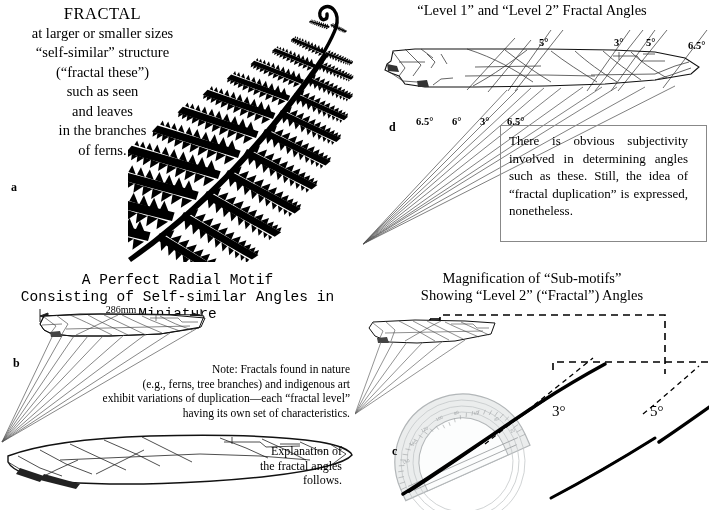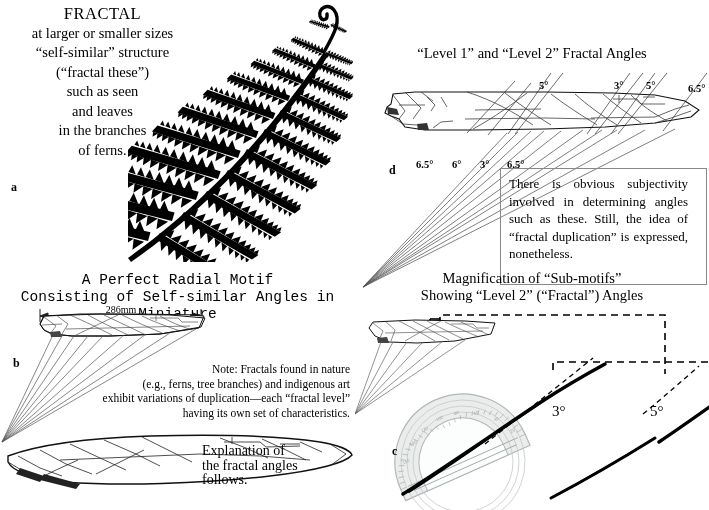--- a/index.html
+++ b/index.html
@@ -14,21 +14,21 @@
 
   
   #panel-a{left:0;top:0;width:355px;height:262px;}
   #a-text{position:absolute;left:0;top:4px;width:205px;text-align:center;
           font-size:14.5px;line-height:19.5px;}
   #a-text .t0{font-weight:normal;font-size:16.5px;letter-spacing:.5px;}
   #a-label{position:absolute;left:11px;top:180px;}
   #fern-wrap{position:absolute;left:128px;top:0px;width:227px;height:262px;}
 
   
-  #panel-d{left:355px;top:0;width:354px;height:262px;margin-top:43px;}
+  #panel-d{left:355px;top:0;width:354px;height:262px;}
   #d-title{position:absolute;left:0;top:2px;width:354px;}
   #d-label{position:absolute;left:34px;top:120px;}
   #d-art{position:absolute;left:0;top:18px;width:354px;height:130px;}
   #d-rays{position:absolute;left:0;top:18px;width:354px;height:244px;}
   .ang{position:absolute;font-weight:bold;font-size:10.5px;}
   #d-note{position:absolute;left:145px;top:125px;width:207px;height:117px;
           border:1px solid #888;background:rgba(255,255,255,.0);
           box-sizing:border-box;padding:6px 18px 0 8px;
           font-size:13px;line-height:17.5px;text-align:justify;}
   #d-note .para{text-align:justify;text-align-last:left;}
@@ -37,21 +37,21 @@
   #panel-b{left:0;top:262px;width:355px;height:248px;}
   #b-title{position:absolute;left:0;top:10px;width:355px;font-family:Liberation Mono, monospace;}
   #b-label{position:absolute;left:13px;top:94px;}
   #b-dim{position:absolute;left:38px;top:47px;width:165px;height:14px;}
   #b-dimtext{position:absolute;left:0;top:42px;width:242px;text-align:center;
              font-size:10px;}
   #b-art{position:absolute;left:0;top:22px;width:355px;height:226px;}
   #b-note{position:absolute;left:48px;top:100px;width:302px;
           text-align:right;font-size:11.5px;line-height:14.5px;}
   #b-expl{position:absolute;left:202px;top:182px;width:140px;
-          text-align:left;font-size:14px;line-height:14.5px;}
+          text-align:right;font-size:12px;line-height:14.5px;}
 
   
   #panel-c{left:355px;top:262px;width:354px;height:248px;}
   #c-title{position:absolute;left:0;top:8px;width:354px;}
   #c-label{position:absolute;left:37px;top:182px;}
   #c-art{position:absolute;left:0;top:40px;width:354px;height:208px;}
   .c-ang{position:absolute;font-size:15px;}
 </style>
 </head>
 <body>

